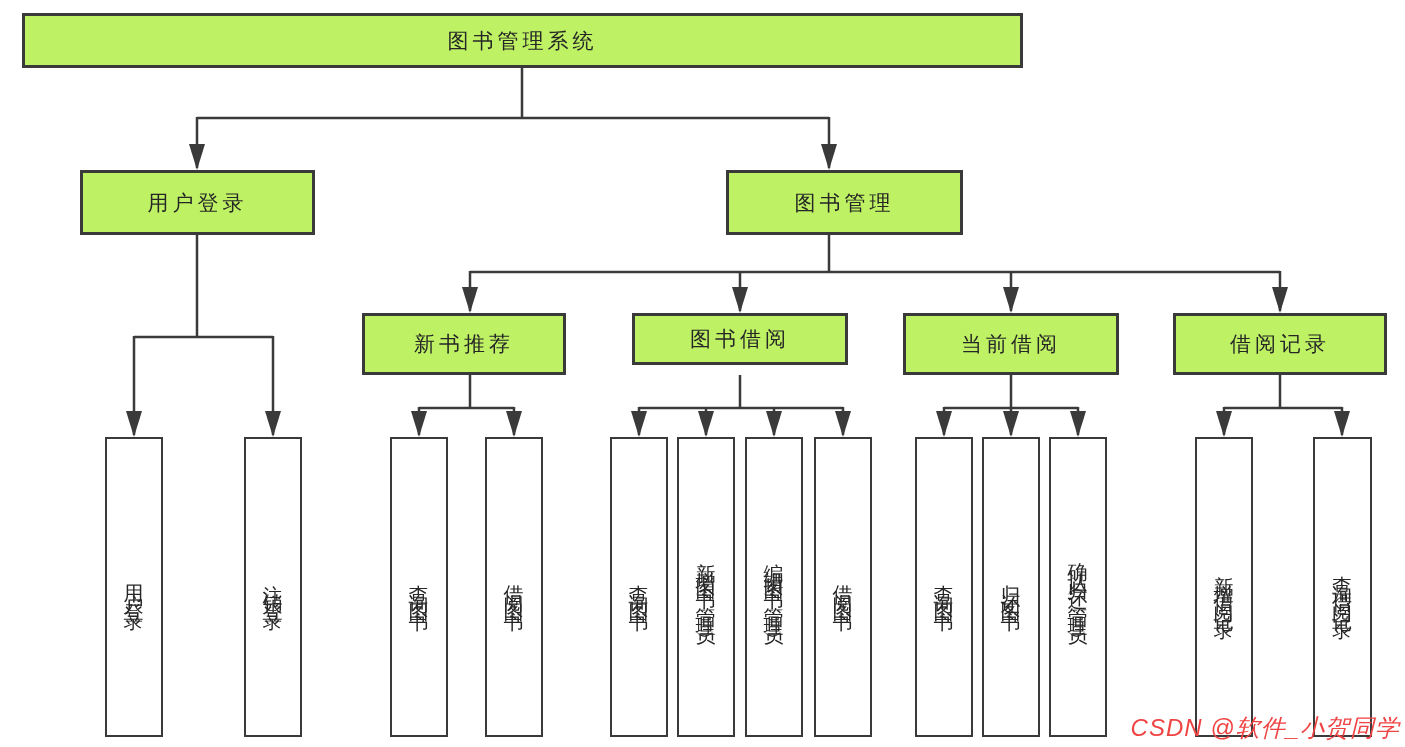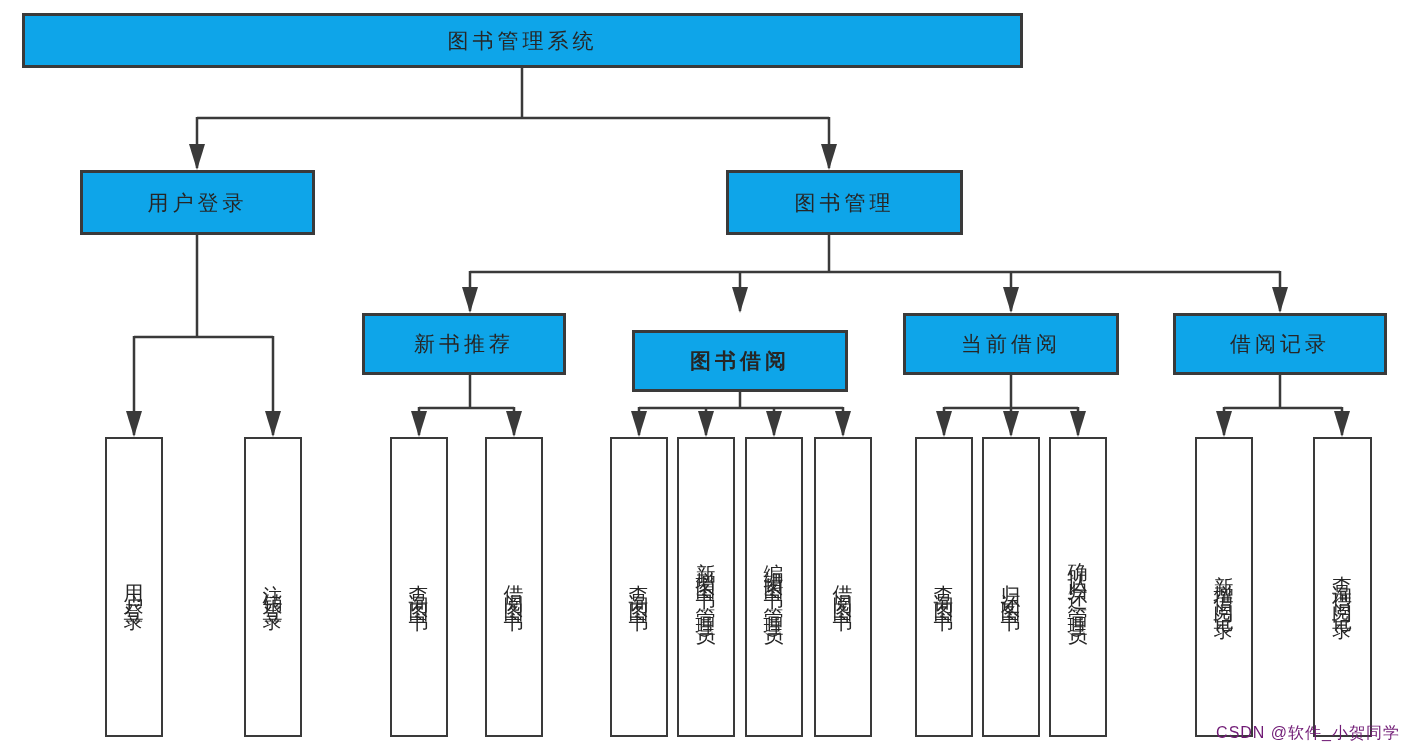--- a/index.html
+++ b/index.html
@@ -15,21 +15,21 @@
   #connectors {
     position: absolute;
     left: 0; top: 0;
     z-index: 1;
   }
   .hbox {
     position: absolute;
     z-index: 2;
     box-sizing: border-box;
     border: 3px solid #3a3a3a;
-    background: #0ea5e9;
+    background: #bef264;
     display: flex;
     align-items: center;
     justify-content: center;
     font-size: 21px;
     letter-spacing: 4px;
     white-space: nowrap;
   }
   .vbox {
     position: absolute;
     z-index: 2;
@@ -51,21 +51,21 @@
     line-height: 1.2;
     white-space: nowrap;
   }
   
   .n-root  { left: 22px;  top: 13px;  width: 1001px; height: 55px; }
   
   .n-login { left: 80px;  top: 170px; width: 235px; height: 65px; }
   .n-mgmt  { left: 710px; top: 170px; width: 237px; height: 65px; margin-left: 16px; }
   
   .n-newbook { left: 362px;  top: 313px; width: 204px; height: 62px; }
-  .n-borrow  { left: 632px;  top: 330px; width: 216px; height: 62px; font-weight: bold; }
+  .n-borrow  { left: 632px;  top: 313px; width: 216px; height: 52px; }
   .n-current { left: 903px;  top: 313px; width: 216px; height: 62px; }
   .n-records { left: 1173px; top: 313px; width: 214px; height: 62px; }
   
   .l-1  { left: 105px;  }
   .l-2  { left: 244px;  }
   .l-3  { left: 390px;  }
   .l-4  { left: 485px;  }
   .l-5  { left: 610px;  }
   .l-6  { left: 677px;  }
   .l-7  { left: 745px;  }
@@ -73,24 +73,25 @@
   .l-9  { left: 915px;  }
   .l-10 { left: 982px;  }
   .l-11 { left: 1049px; }
   .l-12 { left: 1195px; }
   .l-13 { left: 1313px; width: 59px; }
   #watermark {
     position: absolute;
     z-index: 3;
     right: 5px;
     bottom: 3px;
-    font-size: 16px;
+    font-size: 24px;
     letter-spacing: 1px;
-    color: #701a75;
+    color: #ef4444;
     white-space: nowrap;
+    font-style: italic;
   }
 </style>
 </head>
 <body>
 
 <div id="canvas">
 
   <svg id="connectors" width="1405" height="747" viewBox="0 0 1405 747">
     <g stroke="#3a3a3a" stroke-width="2.5" fill="none">
 

